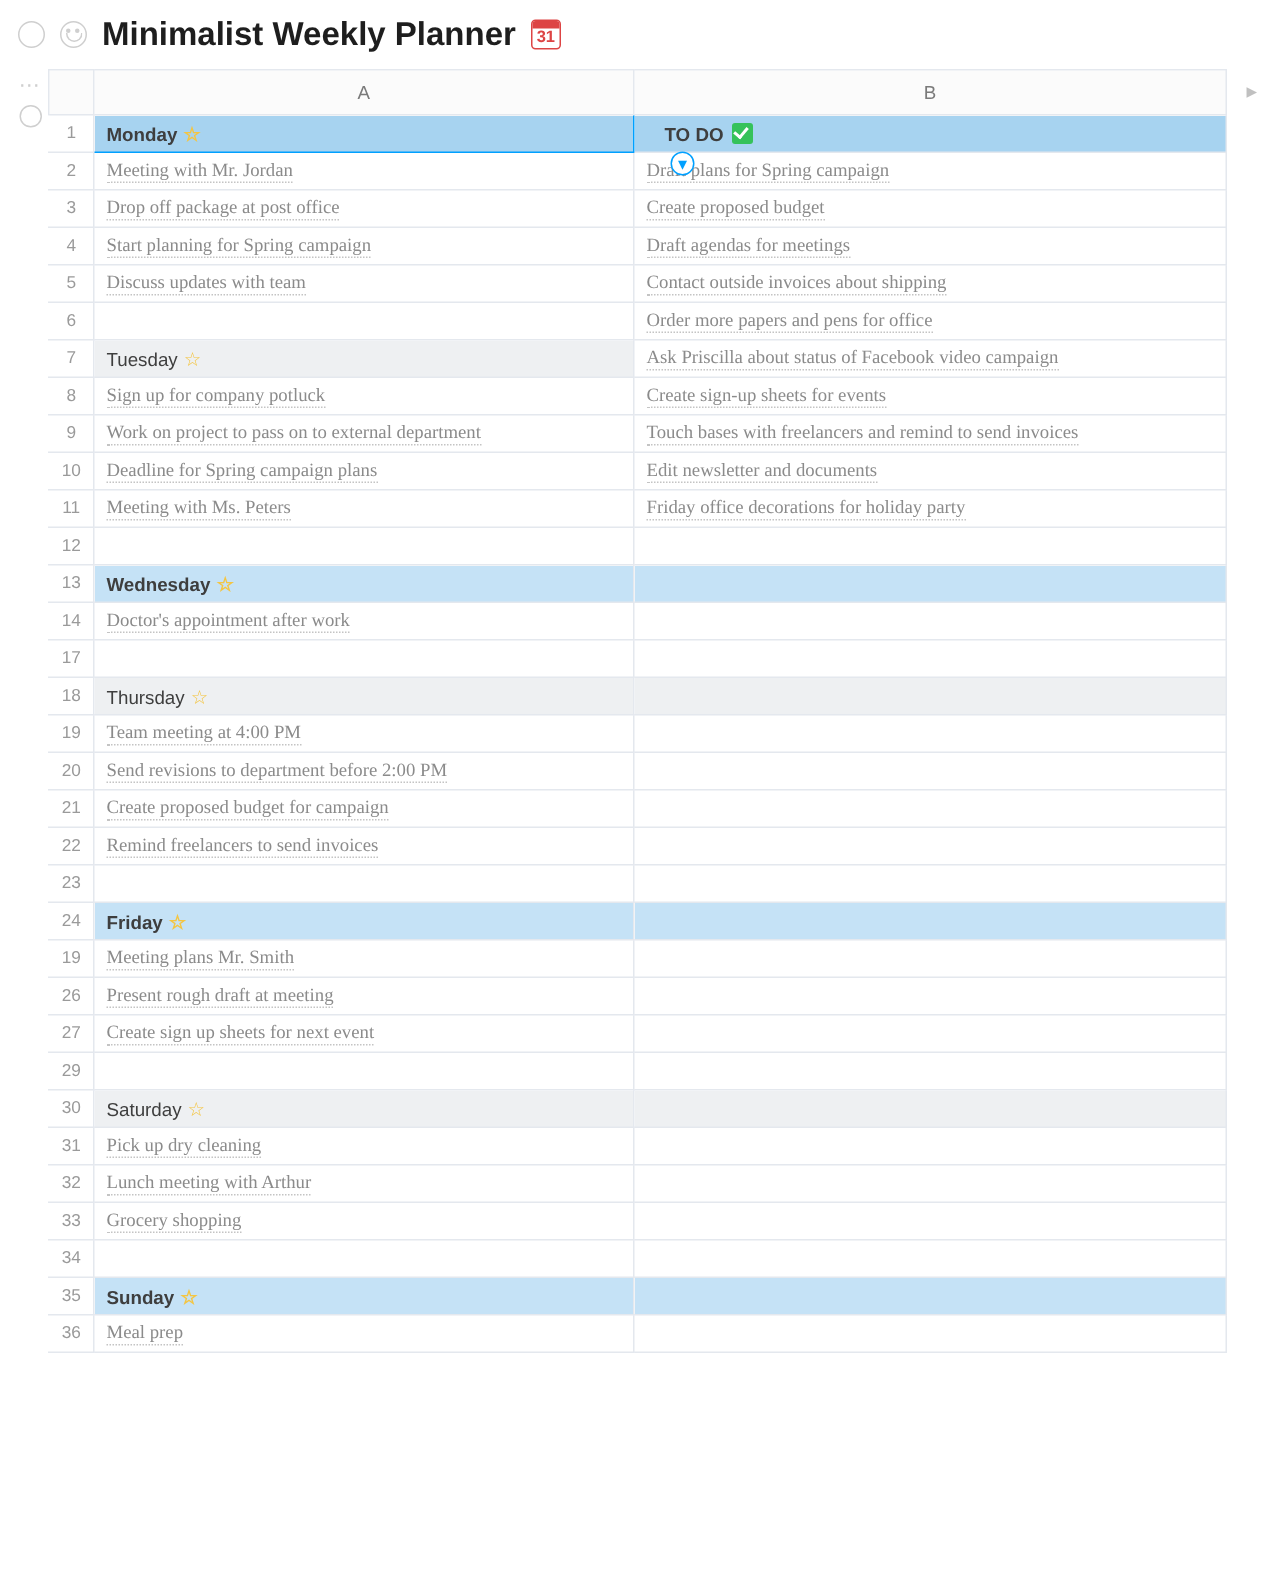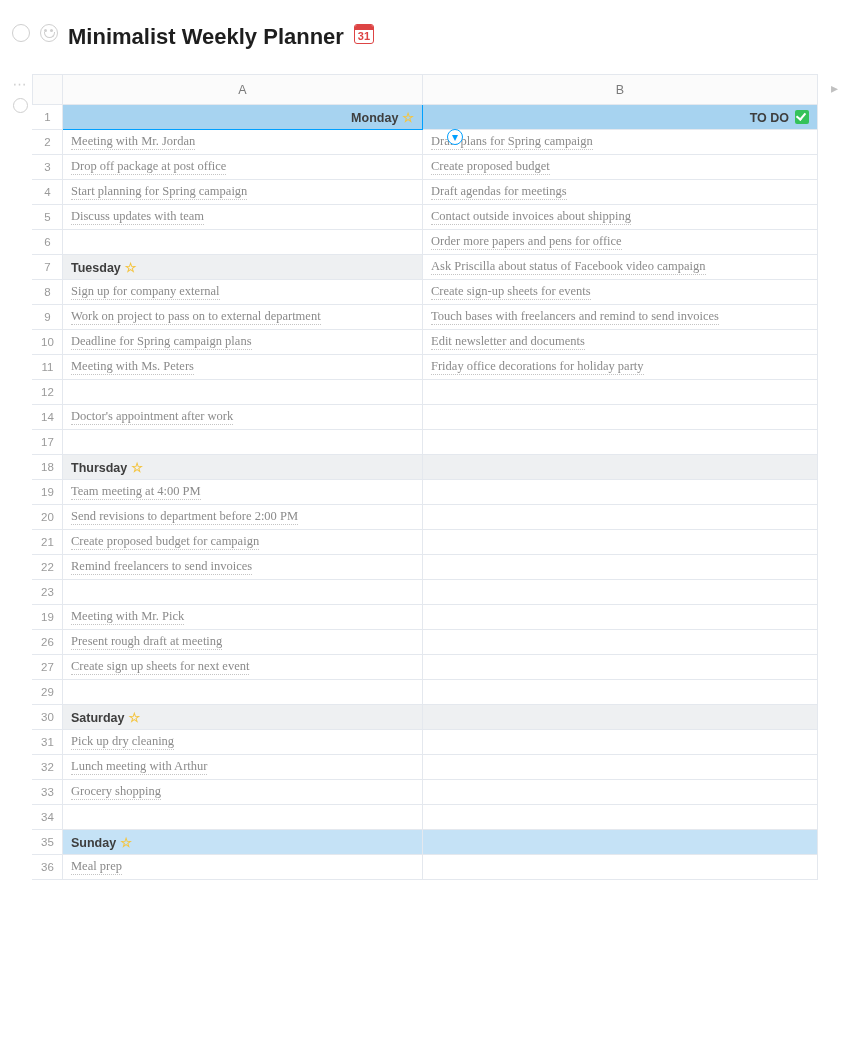--- a/index.html
+++ b/index.html
@@ -9,21 +9,21 @@
     --faint:#9d9d9d;
     --link:#8b8b8b;
     --blue:#c5e2f6;
     --sel-blue:#a7d3f0;
     --grey:#eef0f2;
     --acc:#00a0ff;
   }
   *{box-sizing:border-box;font-family:"Segoe UI",Arial,sans-serif;}
   body{margin:0;background:#fff;color:#333;width:853px;}
   
-  .page-head{display:flex;gap:10px;padding:24px 12px;}
+  .page-head{display:flex;align-items:center;gap:10px;padding:10px 12px;}
   .circ{width:18px;height:18px;border:1.5px solid #cfcfcf;border-radius:50%;}
   .smile{position:relative;}
   .smile::before,.smile::after{content:"";position:absolute;}
   .smile::before{top:4px;left:3px;width:3px;height:3px;border-radius:50%;background:#cfcfcf;box-shadow:6px 0 #cfcfcf;}
   .smile::after{bottom:3px;left:3px;width:9px;height:5px;border:1.5px solid #cfcfcf;border-top:none;border-radius:0 0 10px 10px;}
   .title{font-size:22px;font-weight:700;color:#1e1e1e;}
   .cal-icon{width:20px;height:20px;border:1.5px solid #d44;border-radius:3px;display:flex;align-items:flex-end;justify-content:center;font-size:11px;color:#d44;font-weight:700;position:relative;line-height:1;padding-bottom:1px;}
   .cal-icon::before{content:"";position:absolute;top:0;left:0;right:0;height:5px;background:#d44;border-radius:2px 2px 0 0;}
   
   .sheet-wrap{display:flex;align-items:flex-start;padding-left:8px;}
@@ -37,28 +37,28 @@
   col.a{width:360px;}
   col.b{width:395px;}
   td,th{border:1px solid var(--border);height:var(--rowh);font-size:12.5px;padding:0 8px;vertical-align:middle;white-space:nowrap;overflow:hidden;}
   th{background:#fbfbfb;font-weight:400;color:#7a7a7a;text-align:center;height:30px;}
   td.rn{text-align:center;color:#9a9a9a;font-size:11.5px;background:#fff;border-left-color:#fff;}
   td.cell{color:var(--txt);}
   td.link{color:var(--link);}
   td.link span{border-bottom:1px dotted #c4c4c4;display:inline-block;font-family:Liberation Serif, serif;}
   tr[data-s="blue"] td.cell{background:var(--blue);font-weight:600;color:#3e3e3e;}
   tr[data-s="sel"] td.cell{background:var(--sel-blue);font-weight:600;color:#3e3e3e;}
-  tr[data-s="grey"] td.cell{background:var(--grey);font-weight:700;color:#3e3e3e;}
-  
-  tr.sel td.cellA{border:1.5px solid var(--acc);text-align:right;}
+  tr[data-s="grey"] td.cell{background:var(--grey);font-weight:400;color:#3e3e3e;}
+  
+  tr.sel td.cellA{border:1.5px solid var(--acc);}
   .star{color:#f4c542;margin-left:4px;font-size:13px;}
   .chk{display:inline-block;width:14px;height:14px;background:#35c25a;border-radius:2px;vertical-align:-2px;margin-left:6px;position:relative;}
   .chk::after{content:"";position:absolute;left:3px;top:1px;width:4px;height:7px;border:solid #fff;border-width:0 2px 2px 0;transform:rotate(40deg);}
   
-  .centerB{text-align:right;padding-left:20px;}
+  .centerB{text-align:left;padding-left:20px;}
   
   .handle{position:absolute;width:16px;height:16px;border:1.5px solid var(--acc);background:#fff;border-radius:50%;display:flex;align-items:center;justify-content:center;color:var(--acc);font-size:12px;left:415px;top:55px;pointer-events:none;}
   .handle::after{content:"▾";margin-top:-1px;}
 </style>
 </head>
 <body>
 
 <div class="page-head">
   <div class="circ"></div>
   <div class="circ smile"></div>
@@ -118,21 +118,21 @@
             <td class="cell cellA"></td>
             <td class="cell link"><span>Order more papers and pens for office</span></td>
           </tr>
           <tr data-s="grey">
             <td class="rn">7</td>
             <td class="cell cellA"><span>Tuesday</span><span class="star">☆</span></td>
             <td class="cell link" style="background: rgb(255, 255, 255); font-weight: 400; color: var(--link);"><span>Ask Priscilla about status of Facebook video campaign</span></td>
           </tr>
           <tr>
             <td class="rn">8</td>
-            <td class="cell cellA link"><span>Sign up for company external</span></td>
+            <td class="cell cellA link"><span>Sign up for company potluck</span></td>
             <td class="cell link"><span>Create sign-up sheets for events</span></td>
           </tr>
           <tr>
             <td class="rn">9</td>
             <td class="cell cellA link"><span>Work on project to pass on to external department</span></td>
             <td class="cell link"><span>Touch bases with freelancers and remind to send invoices</span></td>
           </tr>
           <tr>
             <td class="rn">10</td>
             <td class="cell cellA link"><span>Deadline for Spring campaign plans</span></td>
@@ -140,20 +140,25 @@
           </tr>
           <tr>
             <td class="rn">11</td>
             <td class="cell cellA link"><span>Meeting with Ms. Peters</span></td>
             <td class="cell link"><span>Friday office decorations for holiday party</span></td>
           </tr>
           <tr>
             <td class="rn">12</td>
             <td class="cell cellA"></td>
             <td class="cell"></td>
+          </tr>
+          <tr data-s="blue">
+            <td class="rn">13</td>
+            <td class="cell cellA"><span>Wednesday</span><span class="star">☆</span></td>
+            <td class="cell" style="background: var(--blue);"></td>
           </tr>
           <tr>
             <td class="rn">14</td>
             <td class="cell cellA link"><span>Doctor's appointment after work</span></td>
             <td class="cell"></td>
           </tr>
           <tr>
             <td class="rn">17</td>
             <td class="cell cellA"></td>
             <td class="cell"></td>
@@ -181,23 +186,28 @@
           <tr>
             <td class="rn">22</td>
             <td class="cell cellA link"><span>Remind freelancers to send invoices</span></td>
             <td class="cell"></td>
           </tr>
           <tr>
             <td class="rn">23</td>
             <td class="cell cellA"></td>
             <td class="cell"></td>
           </tr>
+          <tr data-s="blue">
+            <td class="rn">24</td>
+            <td class="cell cellA"><span>Friday</span><span class="star">☆</span></td>
+            <td class="cell" style="background: var(--blue);"></td>
+          </tr>
           <tr>
             <td class="rn">19</td>
-            <td class="cell cellA link"><span>Meeting with Mr. Pick</span></td>
+            <td class="cell cellA link"><span>Meeting plans Mr. Smith</span></td>
             <td class="cell"></td>
           </tr>
           <tr>
             <td class="rn">26</td>
             <td class="cell cellA link"><span>Present rough draft at meeting</span></td>
             <td class="cell"></td>
           </tr>
           <tr>
             <td class="rn">27</td>
             <td class="cell cellA link"><span>Create sign up sheets for next event</span></td>

